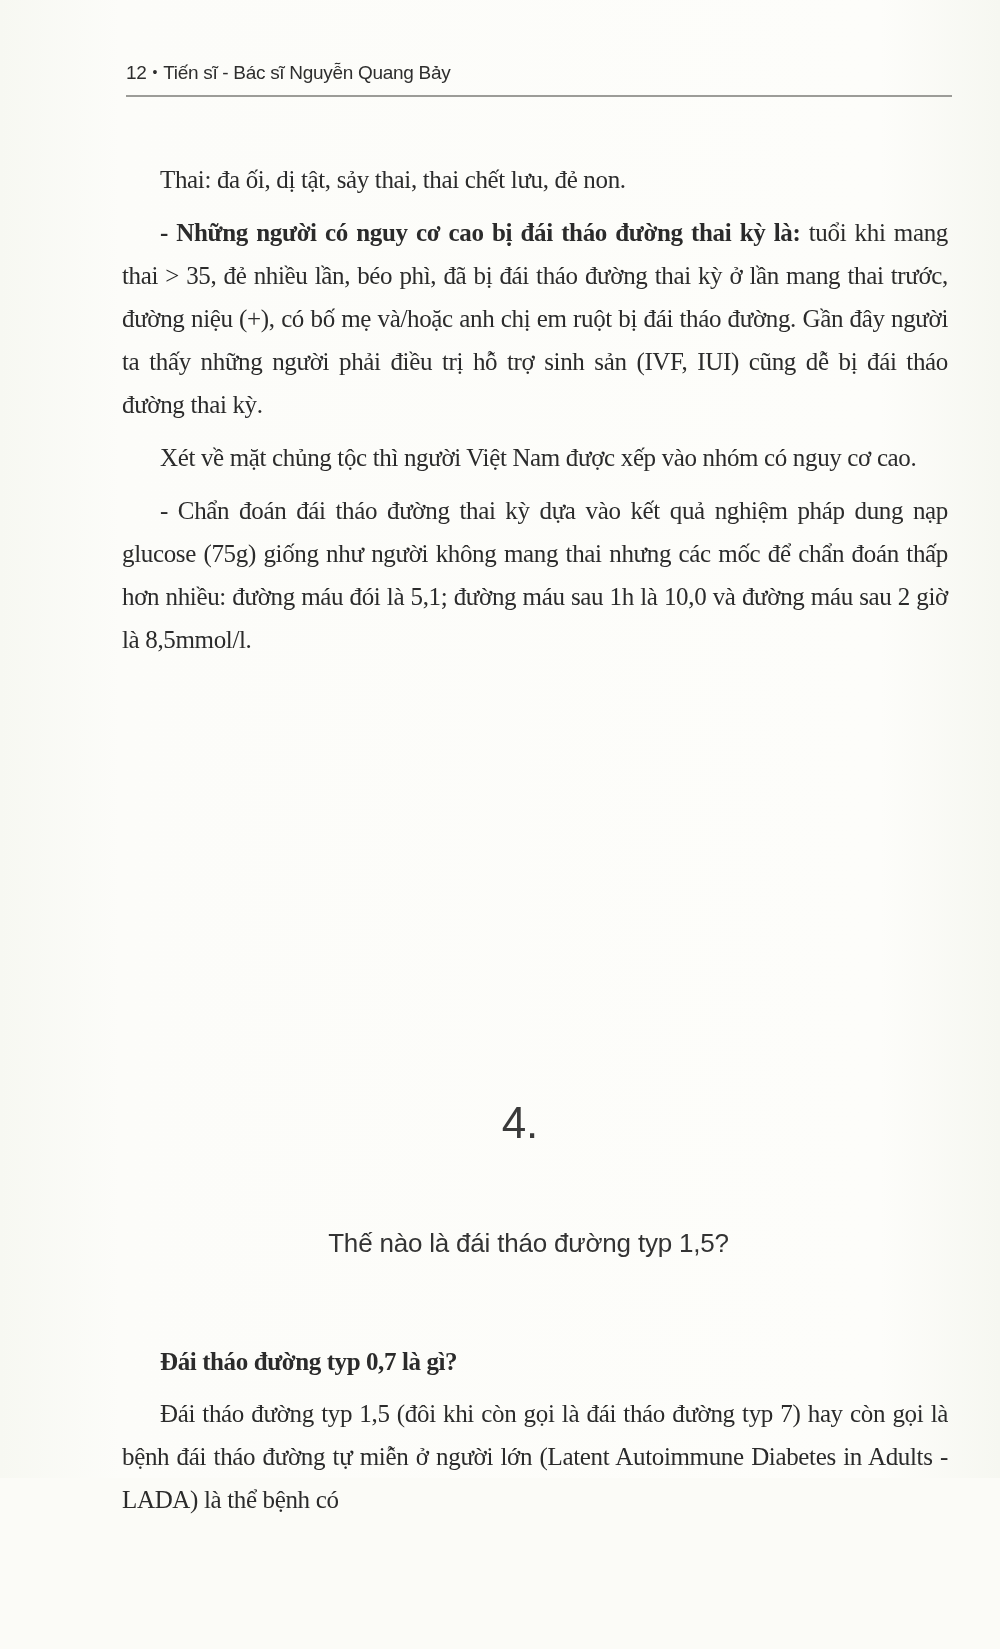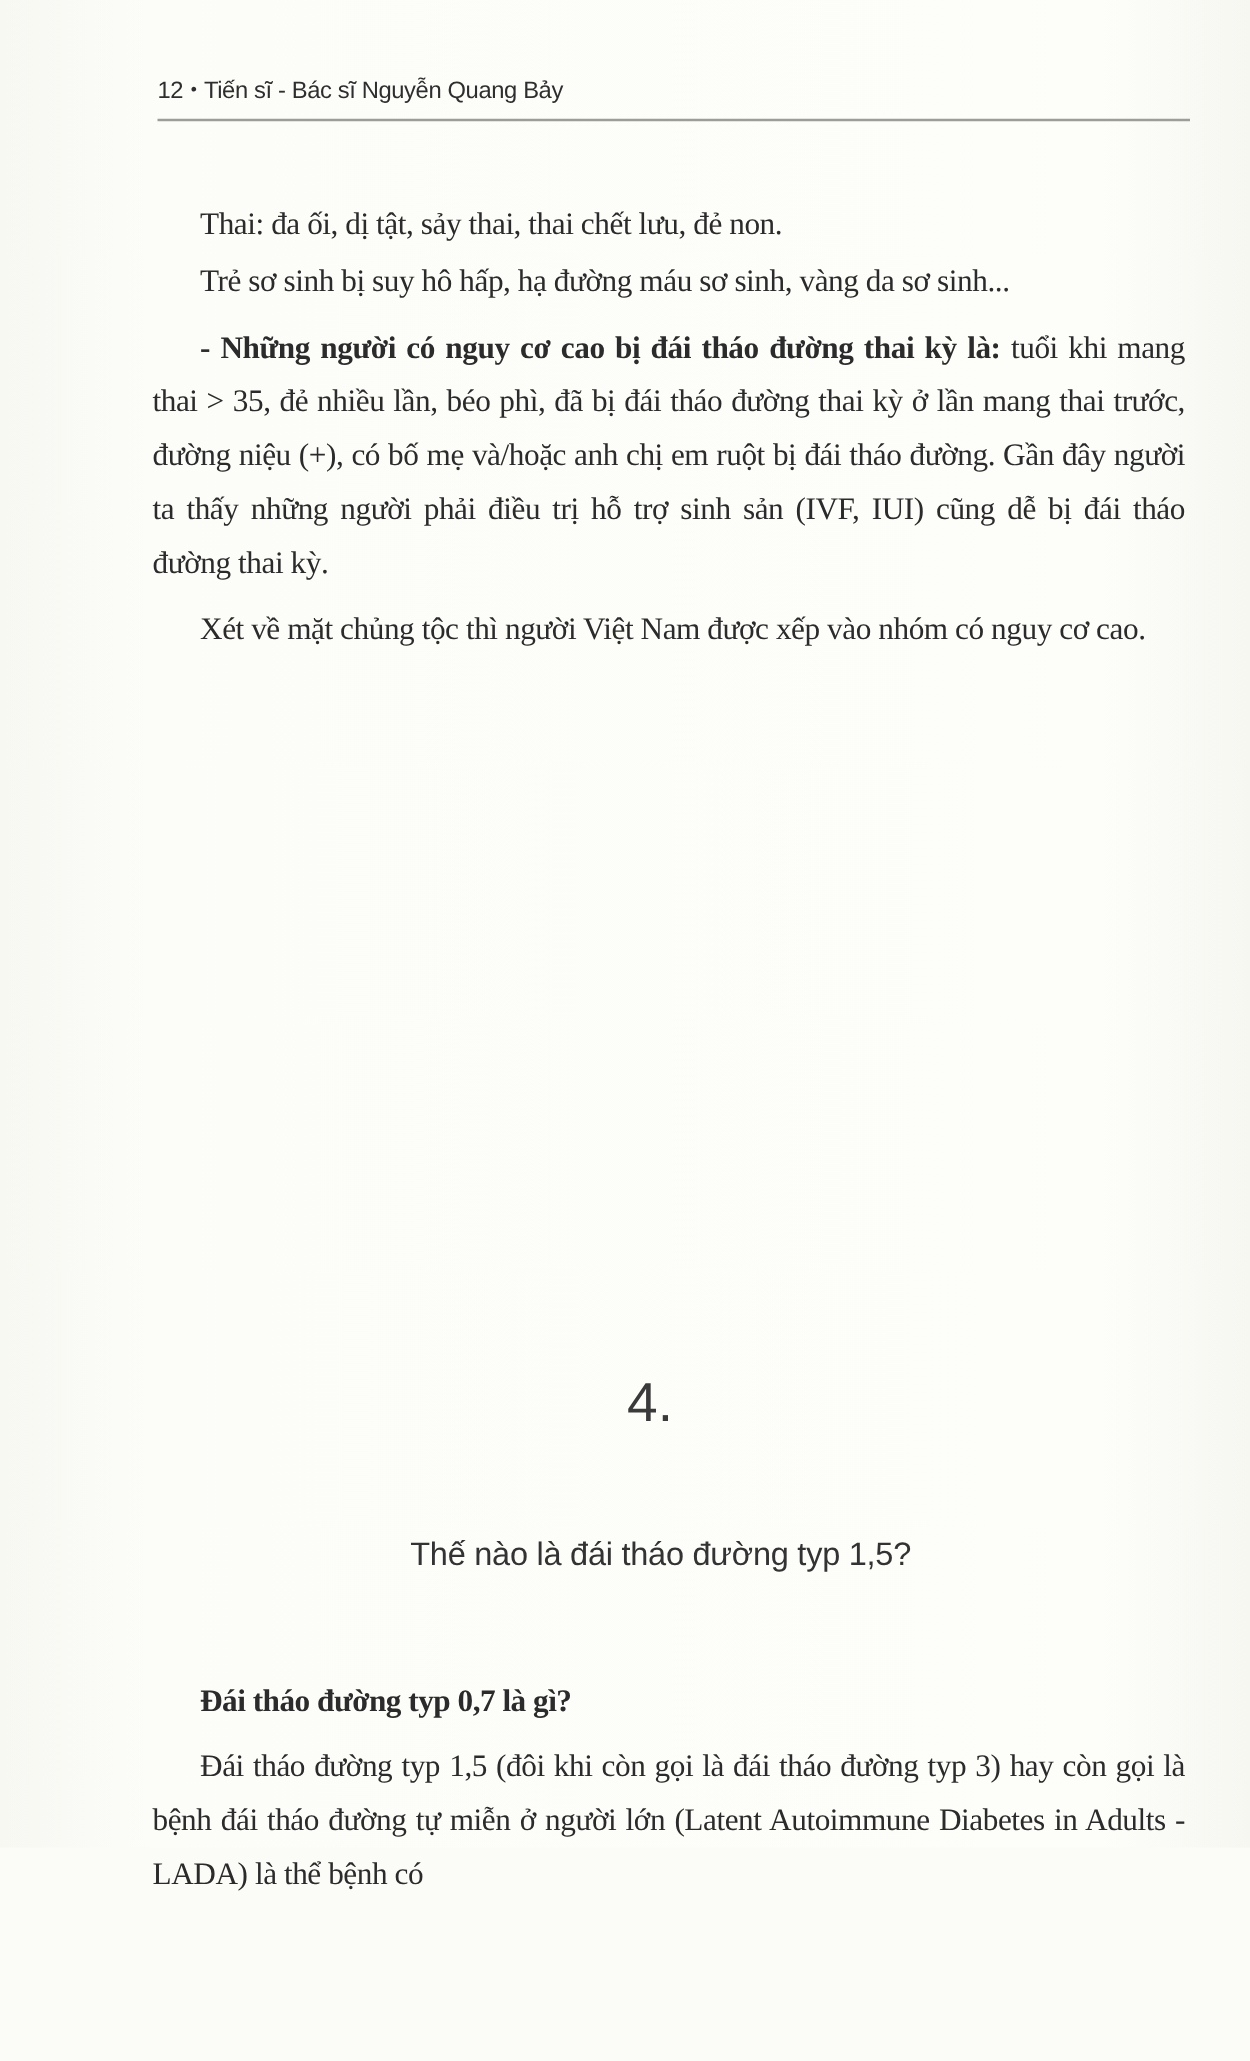--- a/index.html
+++ b/index.html
@@ -112,27 +112,27 @@
 
 <div class="page">
 
   <div class="running-header">
     <div class="hdr-text"><span>12</span><span class="bullet">•</span><span>Tiến sĩ - Bác sĩ Nguyễn Quang Bảy</span></div>
     <div class="rule"></div>
   </div>
 
   <div class="body-text" style="top:158px;">
     <p class="p">Thai: đa ối, dị tật, sảy thai, thai chết lưu, đẻ non.</p>
-    <p class="p" style="margin-top:3px;">Trẻ sơ sinh bị suy hô hấp, hạ đường máu sơ sinh, vàng da sơ sinh...</p>
     <p class="p gap"><b>- Những người có nguy cơ cao bị đái tháo đường thai kỳ là:</b><span> tuổi khi mang thai &gt; 35, đẻ nhiều lần, béo phì, đã bị đái tháo đường thai kỳ ở lần mang thai trước, đường niệu (+), có bố mẹ và/hoặc anh chị em ruột bị đái tháo đường. Gần đây người ta thấy những người phải điều trị hỗ trợ sinh sản (IVF, IUI) cũng dễ bị đái tháo đường thai kỳ.</span></p>
     <p class="p gap">Xét về mặt chủng tộc thì người Việt Nam được xếp vào nhóm có nguy cơ cao.</p>
+    <p class="p gap">- Chẩn đoán đái tháo đường thai kỳ dựa vào kết quả nghiệm pháp dung nạp glucose (75g) giống như người không mang thai nhưng các mốc để chẩn đoán thấp hơn nhiều: đường máu đói là 5,1; đường máu sau 1h là 10,0 và đường máu sau 2 giờ là 8,5mmol/l.</p>
   </div>
 
   <div class="section-number">4.</div>
   <div class="section-title">Thế nào là đái tháo đường typ 1,5?</div>
 
   <div class="sub-heading">Đái tháo đường typ 0,7 là gì?</div>
 
   <div class="body-text" style="top:1392px;">
-    <p class="p">Đái tháo đường typ 1,5 (đôi khi còn gọi là đái tháo đường typ 3) hay còn gọi là bệnh đái tháo đường tự miễn ở người lớn (Latent Autoimmune Diabetes in Adults - LADA) là thể bệnh có</p>
+    <p class="p">Đái tháo đường typ 1,5 (đôi khi còn gọi là đái tháo đường typ 7) hay còn gọi là bệnh đái tháo đường tự miễn ở người lớn (Latent Autoimmune Diabetes in Adults - LADA) là thể bệnh có</p>
   </div>
 
 </div>
 
 </body></html>

